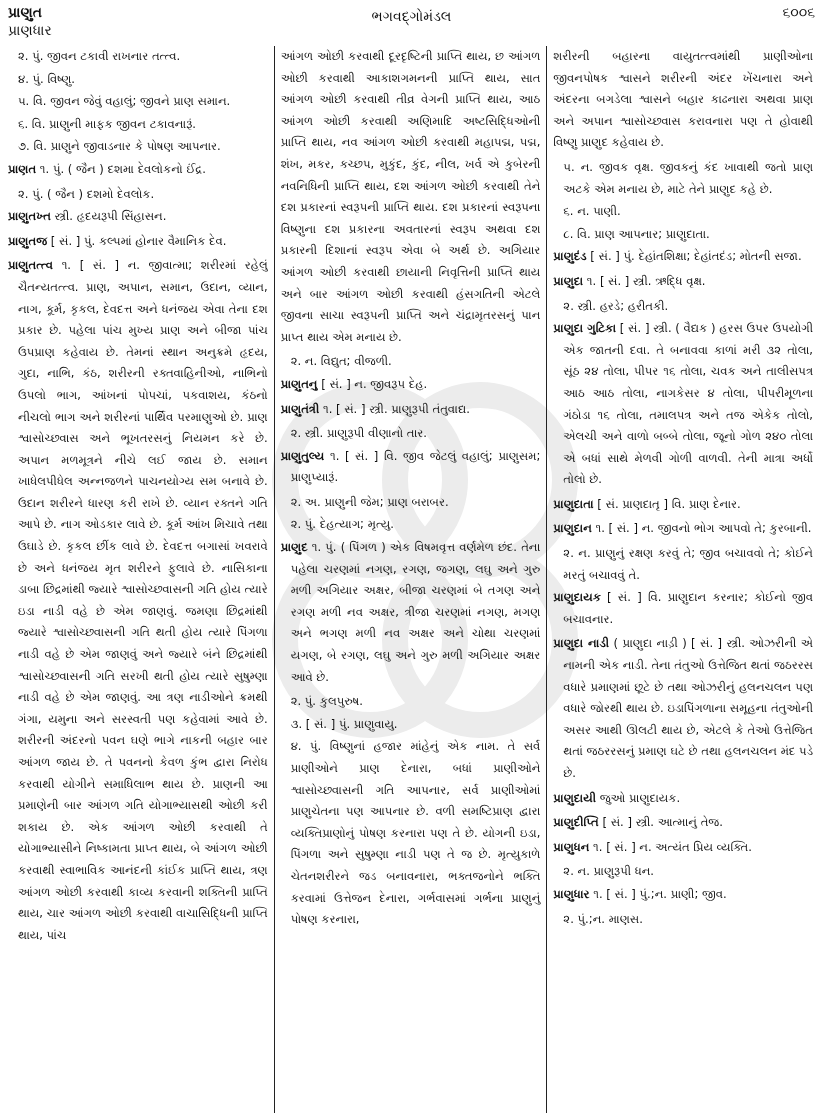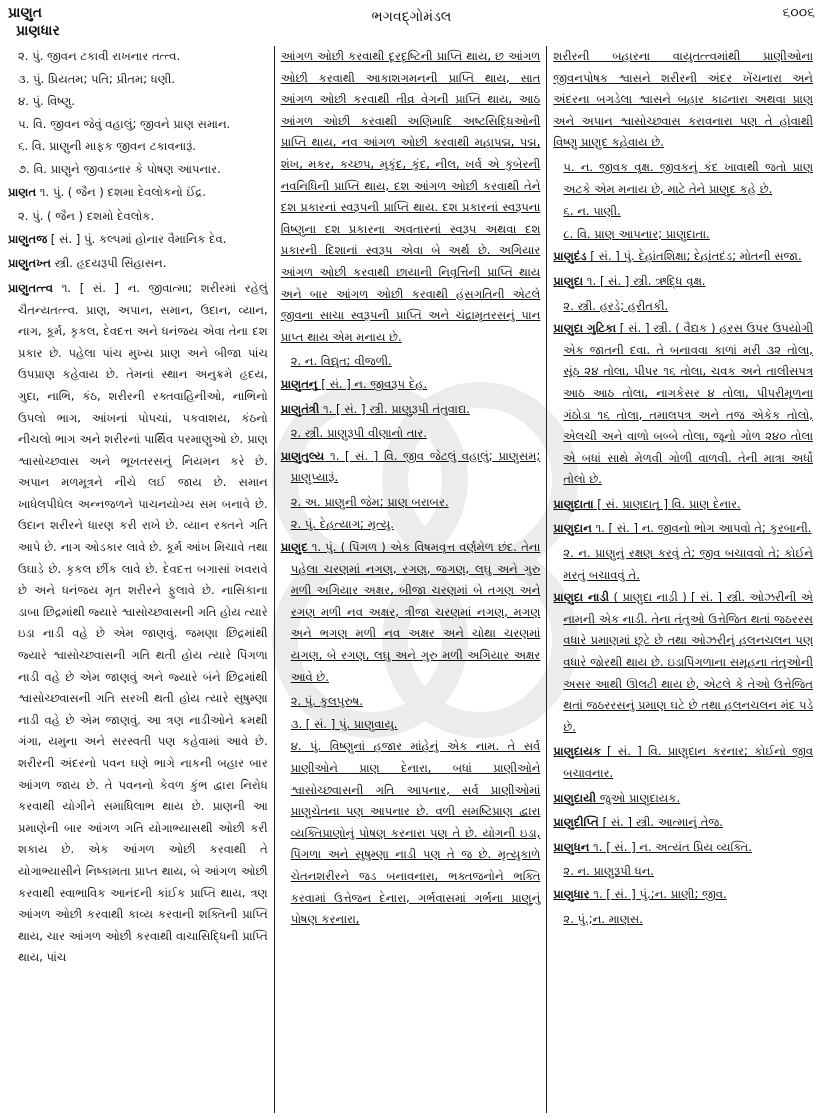--- a/index.html
+++ b/index.html
@@ -12,30 +12,30 @@
     position: absolute; left: 250px; top: 330px; width: 340px; height: 460px;
     pointer-events: none; z-index: 0;
   }
   .header {
     position: absolute; top: 4px; left: 8px; right: 10px; height: 22px;
     font-size: 14px; font-weight: bold;
   }
   .header .left { position: absolute; left: 0; top: 0; text-align: right; }
   .header .center { position: absolute; left: 0; right: 0; text-align: center; top: 4px; font-weight: normal; }
   .header .right { position: absolute; right: 0; top: 0; font-weight: normal; }
-  .subhead { position: absolute; top: 22px; left: 8px; font-size: 14px; font-weight: bold; margin-left: 8px; }
+  .subhead { position: absolute; top: 22px; left: 8px; font-size: 14px; font-weight: normal; }
   .columns {
     position: absolute; top: 46px; left: 8px; right: 6px; bottom: 4px;
     display: flex; z-index: 1;
   }
   .col {
     flex: 1; padding: 0 6px 0 6px; font-size: 11.6px; line-height: 21.6px;
     text-align: justify; overflow: hidden;
   }
-  .col + .col { border-left: 1.5px solid #222; text-decoration: underline; }
+  .col + .col { border-left: 1.5px solid #222; }
   .col1 { padding-left: 0; }
   .entry { margin: 0 0 3px 0; }
   .sense { margin: 0 0 1px 0; padding-left: 10px; }
   .entry .hw { font-weight: bold; }
   .entry .body { }
   .hang { padding-left: 10px; text-indent: -10px; }
 </style>
 </head>
 <body>
 
@@ -51,29 +51,28 @@
 <div class="header">
   <span class="left">પ્રાણુત</span>
   <span class="center">ભગવદ્ગોમંડલ</span>
   <span class="right">૬૦૦૬</span>
 </div>
 <div class="subhead">પ્રાણધાર</div>
 
 <div class="columns">
   <div class="col col1">
       <div class="sense">૨. પું. જીવન ટકાવી રાખનાર તત્ત્વ.</div>
-      <div class="sense">૩. પું. પ્રિયતમ; પતિ; પ્રીતમ; ધણી.</div>
       <div class="sense">૪. પું. વિષ્ણુ.</div>
       <div class="sense">૫. વિ. જીવન જેવું વહાલું; જીવને પ્રાણ સમાન.</div>
       <div class="sense">૬. વિ. પ્રાણુની માફક જીવન ટકાવનારૂં.</div>
       <div class="sense">૭. વિ. પ્રાણુને જીવાડનાર કે પોષણ આપનાર.</div>
       <div class="entry hang"><span class="hw">પ્રાણત</span><span class="body"> ૧. પું. ( જૈન ) દશમા દેવલોકનો ઈંદ્ર.</span></div>
       <div class="sense">૨. પું. ( જૈન ) દશમો દેવલોક.</div>
+      <div class="entry hang"><span class="hw">પ્રાણુતખ્ત</span><span class="body"> સ્ત્રી. હૃદયરૂપી સિંહાસન.</span></div>
       <div class="entry hang"><span class="hw">પ્રાણુતજ</span><span class="body"> [ સં. ] પું. કલ્પમાં હોનાર વૈમાનિક દેવ.</span></div>
-      <div class="entry hang"><span class="hw">પ્રાણુતખ્ત</span><span class="body"> સ્ત્રી. હૃદયરૂપી સિંહાસન.</span></div>
       <div class="entry hang"><span class="hw">પ્રાણુતત્ત્વ</span><span class="body"> ૧. [ સં. ] ન. જીવાત્મા; શરીરમાં રહેલું ચૈતન્યતત્ત્વ. પ્રાણ, અપાન, સમાન, ઉદાન, વ્યાન, નાગ, કૂર્મ, કૃકલ, દેવદત્ત અને ધનંજય એવા તેના દશ પ્રકાર છે. પહેલા પાંચ મુખ્ય પ્રાણ અને બીજા પાંચ ઉપપ્રાણ કહેવાય છે. તેમનાં સ્થાન અનુક્રમે હૃદય, ગુદા, નાભિ, કંઠ, શરીરની રક્તવાહિનીઓ, નાભિનો ઉપલો ભાગ, આંખનાં પોપચાં, પકવાશય, કંઠનો નીચલો ભાગ અને શરીરનાં પાર્થિવ પરમાણુઓ છે. પ્રાણ શ્વાસોચ્છ્વાસ અને ભૂખતરસનું નિયમન કરે છે. અપાન મળમૂત્રને નીચે લઈ જાય છે. સમાન ખાધેલપીધેલ અન્નજળને પાચનયોગ્ય સમ બનાવે છે. ઉદાન શરીરને ધારણ કરી રાખે છે. વ્યાન રક્તને ગતિ આપે છે. નાગ ઓડકાર લાવે છે. કૂર્મ આંખ મિચાવે તથા ઉઘાડે છે. કૃકલ છીંક લાવે છે. દેવદત્ત બગાસાં ખવરાવે છે અને ધનંજય મૃત શરીરને ફુલાવે છે. નાસિકાના ડાબા છિદ્રમાંથી જ્યારે શ્વાસોચ્છ્વાસની ગતિ હોય ત્યારે ઇડા નાડી વહે છે એમ જાણવું. જમણા છિદ્રમાંથી જ્યારે શ્વાસોચ્છ્વાસની ગતિ થતી હોય ત્યારે પિંગળા નાડી વહે છે એમ જાણવું અને જ્યારે બંને છિદ્રમાંથી શ્વાસોચ્છ્વાસની ગતિ સરખી થતી હોય ત્યારે સુષુમ્ણા નાડી વહે છે એમ જાણવું. આ ત્રણ નાડીઓને ક્રમથી ગંગા, યમુના અને સરસ્વતી પણ કહેવામાં આવે છે. શરીરની અંદરનો પવન ઘણે ભાગે નાકની બહાર બાર આંગળ જાય છે. તે પવનનો કેવળ કુંભ દ્વારા નિરોધ કરવાથી યોગીને સમાધિલાભ થાય છે. પ્રાણની આ પ્રમાણેની બાર આંગળ ગતિ યોગાભ્યાસથી ઓછી કરી શકાય છે. એક આંગળ ઓછી કરવાથી તે યોગાભ્યાસીને નિષ્કામતા પ્રાપ્ત થાય, બે આંગળ ઓછી કરવાથી સ્વાભાવિક આનંદની કાંઈક પ્રાપ્તિ થાય, ત્રણ આંગળ ઓછી કરવાથી કાવ્ય કરવાની શક્તિની પ્રાપ્તિ થાય, ચાર આંગળ ઓછી કરવાથી વાચાસિદ્ધિની પ્રાપ્તિ થાય, પાંચ</span></div>
     </div>
   <div class="col col2">
       <div class="entry">આંગળ ઓછી કરવાથી દૂરદૃષ્ટિની પ્રાપ્તિ થાય, છ આંગળ ઓછી કરવાથી આકાશગમનની પ્રાપ્તિ થાય, સાત આંગળ ઓછી કરવાથી તીવ્ર વેગની પ્રાપ્તિ થાય, આઠ આંગળ ઓછી કરવાથી અણિમાદિ અષ્ટસિદ્ધિઓની પ્રાપ્તિ થાય, નવ આંગળ ઓછી કરવાથી મહાપદ્મ, પદ્મ, શંખ, મકર, કચ્છપ, મુકુંદ, કુંદ, નીલ, ખર્વ એ કુબેરની નવનિધિની પ્રાપ્તિ થાય, દશ આંગળ ઓછી કરવાથી તેને દશ પ્રકારનાં સ્વરૂપની પ્રાપ્તિ થાય. દશ પ્રકારનાં સ્વરૂપના વિષ્ણુના દશ પ્રકારના અવતારનાં સ્વરૂપ અથવા દશ પ્રકારની દિશાનાં સ્વરૂપ એવા બે અર્થ છે. અગિયાર આંગળ ઓછી કરવાથી છાયાની નિવૃત્તિની પ્રાપ્તિ થાય અને બાર આંગળ ઓછી કરવાથી હંસગતિની એટલે જીવના સાચા સ્વરૂપની પ્રાપ્તિ અને ચંદ્રામૃતરસનું પાન પ્રાપ્ત થાય એમ મનાય છે.</div>
       <div class="sense">૨. ન. વિદ્યુત; વીજળી.</div>
       <div class="entry hang"><span class="hw">પ્રાણુતનુ</span><span class="body"> [ સં. ] ન. જીવરૂપ દેહ.</span></div>
       <div class="entry hang"><span class="hw">પ્રાણુતંત્રી</span><span class="body"> ૧. [ સં. ] સ્ત્રી. પ્રાણુરૂપી તંતુવાદ્ય.</span></div>
       <div class="sense">૨. સ્ત્રી. પ્રાણુરૂપી વીણાનો તાર.</div>
       <div class="entry hang"><span class="hw">પ્રાણુતુલ્ય</span><span class="body"> ૧. [ સં. ] વિ. જીવ જેટલું વહાલું; પ્રાણુસમ; પ્રાણુપ્યારૂં.</span></div>
       <div class="sense">૨. અ. પ્રાણુની જેમ; પ્રાણ બરાબર.</div>
@@ -88,22 +87,22 @@
       <div class="sense">૫. ન. જીવક વૃક્ષ. જીવકનું કંદ ખાવાથી જતો પ્રાણ અટકે એમ મનાય છે, માટે તેને પ્રાણુદ કહે છે.</div>
       <div class="sense">૬. ન. પાણી.</div>
       <div class="sense">૮. વિ. પ્રાણ આપનાર; પ્રાણુદાતા.</div>
       <div class="entry hang"><span class="hw">પ્રાણુદંડ</span><span class="body"> [ સં. ] પું. દેહાંતશિક્ષા; દેહાંતદંડ; મોતની સજા.</span></div>
       <div class="entry hang"><span class="hw">પ્રાણુદા</span><span class="body"> ૧. [ સં. ] સ્ત્રી. ઋદ્ધિ વૃક્ષ.</span></div>
       <div class="sense">૨. સ્ત્રી. હરડે; હરીતકી.</div>
       <div class="entry hang"><span class="hw">પ્રાણુદા ગુટિકા</span><span class="body"> [ સં. ] સ્ત્રી. ( વૈદ્યક ) હરસ ઉપર ઉપયોગી એક જાતની દવા. તે બનાવવા કાળાં મરી ૩૨ તોલા, સૂંઠ ૨૪ તોલા, પીપર ૧૬ તોલા, ચવક અને તાલીસપત્ર આઠ આઠ તોલા, નાગકેસર ૪ તોલા, પીપરીમૂળના ગંઠોડા ૧૬ તોલા, તમાલપત્ર અને તજ એકેક તોલો, એલચી અને વાળો બબ્બે તોલા, જૂનો ગોળ ૨૪૦ તોલા એ બધાં સાથે મેળવી ગોળી વાળવી. તેની માત્રા અર્ધો તોલો છે.</span></div>
       <div class="entry hang"><span class="hw">પ્રાણુદાતા</span><span class="body"> [ સં. પ્રાણદાતૃ ] વિ. પ્રાણ દેનાર.</span></div>
       <div class="entry hang"><span class="hw">પ્રાણુદાન</span><span class="body"> ૧. [ સં. ] ન. જીવનો ભોગ આપવો તે; કુરબાની.</span></div>
       <div class="sense">૨. ન. પ્રાણુનું રક્ષણ કરવું તે; જીવ બચાવવો તે; કોઈને મરતું બચાવવું તે.</div>
+      <div class="entry hang"><span class="hw">પ્રાણુદાયક</span><span class="body"> [ સં. ] વિ. પ્રાણુદાન કરનાર; કોઈનો જીવ બચાવનાર.</span></div>
       <div class="entry hang"><span class="hw">પ્રાણુદા નાડી</span><span class="body"> ( પ્રાણુદા નાડ઼ી ) [ સં. ] સ્ત્રી. ઓઝરીની એ નામની એક નાડી. તેના તંતુઓ ઉત્તેજિત થતાં જઠરરસ વધારે પ્રમાણમાં છૂટે છે તથા ઓઝરીનું હલનચલન પણ વધારે જોરથી થાય છે. ઇડાપિંગળાના સમૂહના તંતુઓની અસર આથી ઊલટી થાય છે, એટલે કે તેઓ ઉત્તેજિત થતાં જઠરરસનું પ્રમાણ ઘટે છે તથા હલનચલન મંદ પડે છે.</span></div>
-      <div class="entry hang"><span class="hw">પ્રાણુદાયક</span><span class="body"> [ સં. ] વિ. પ્રાણુદાન કરનાર; કોઈનો જીવ બચાવનાર.</span></div>
       <div class="entry hang"><span class="hw">પ્રાણુદાયી</span><span class="body"> જુઓ પ્રાણુદાયક.</span></div>
       <div class="entry hang"><span class="hw">પ્રાણુદીપ્તિ</span><span class="body"> [ સં. ] સ્ત્રી. આત્માનું તેજ.</span></div>
       <div class="entry hang"><span class="hw">પ્રાણુધન</span><span class="body"> ૧. [ સં. ] ન. અત્યંત પ્રિય વ્યક્તિ.</span></div>
       <div class="sense">૨. ન. પ્રાણુરૂપી ધન.</div>
       <div class="entry hang"><span class="hw">પ્રાણુધાર</span><span class="body"> ૧. [ સં. ] પું.;ન. પ્રાણી; જીવ.</span></div>
       <div class="sense">૨. પું.;ન. માણસ.</div>
     </div>
 </div>
 
 </body></html>

